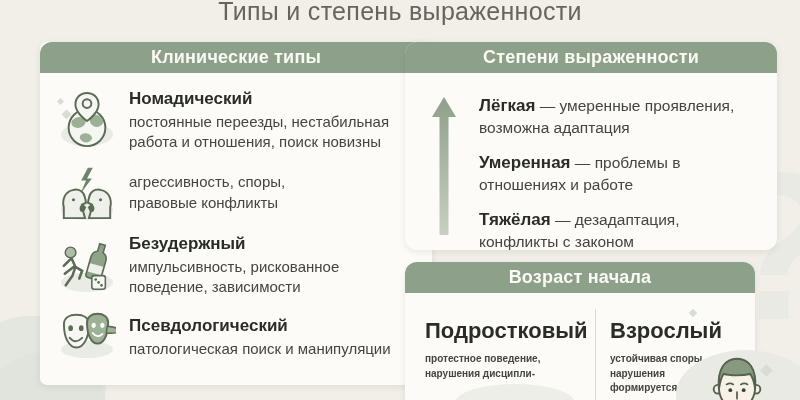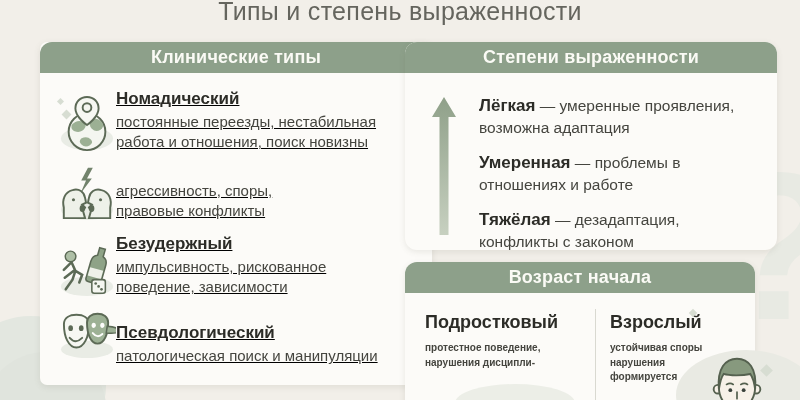--- a/index.html
+++ b/index.html
@@ -11,37 +11,37 @@
 
   .panel{position:absolute;background:var(--panel-bg,#fcfbf8);border-radius:12px;
          box-shadow:0 2px 6px rgba(90,90,75,.12);z-index:2;}
   .panel-header{background:var(--header-bg,#8da08a);color:var(--header-text,#fafaf5);
          font-weight:700;font-size:18px;text-align:center;height:31px;line-height:31px;
          border-radius:12px 12px 0 0;letter-spacing:.2px;}
 
   
   .left-panel{left:40px;top:42px;width:392px;height:343px;border-radius:7px;}
   .left-body{padding:15px 12px 0 18px;}
-  .clin-item{display:flex;align-items:flex-end;margin-bottom:11px;text-decoration:underline;}
+  .clin-item{display:flex;align-items:center;gap:13px;margin-bottom:11px;}
   .clin-icon{width:58px;height:58px;flex:0 0 58px;}
   .term{font-size:17px;font-weight:700;color:var(--term-text,#2c2c27);margin:1px 0 3px;}
   .desc{font-size:15px;color:var(--body-text,#45453f);line-height:1.36;}
 
   
   .severity-panel{left:405px;top:42px;width:372px;height:208px;}
   .sev-body{display:flex;padding:22px 0 0 26px;}
   .arrow-col{flex:0 0 48px;padding-top:2px;}
   .sev-item{margin:0 0 13px;max-width:268px;font-size:15.5px;line-height:1.35;
             color:var(--body-text,#4a4a43);}
   .sev-item b{font-size:17px;color:var(--term-text,#2c2c27);}
 
   
   .age-panel{left:405px;top:262px;width:350px;height:160px;}
   .age-body{display:flex;padding:13px 0 0 20px;}
-  .age-col .term{font-size:18px;margin:6px 0 8px;}
+  .age-col .term{font-size:22px;margin:12px 0 8px;}
   .age-col.left{width:160px;}
   .age-divider{width:1px;background:#d9d9d1;margin:3px 14px 0 10px;height:108px;}
   .age-desc{font-size:10px;color:var(--body-text,#45453f);line-height:1.45;font-weight:bold;}
 
   
   .blob{position:absolute;border-radius:50%;}
   .blob-bl1{left:-44px;top:316px;width:150px;height:140px;background:#e3e7e0;z-index:1;}
   .blob-bl2{left:-14px;top:352px;width:120px;height:110px;background:#e0e4dd;z-index:1;}
   .blob-man{left:676px;top:350px;width:140px;height:90px;background:#e9eae3;z-index:3;}
   .blob-doodle{left:455px;top:384px;width:120px;height:38px;background:#eceee7;z-index:3;}

